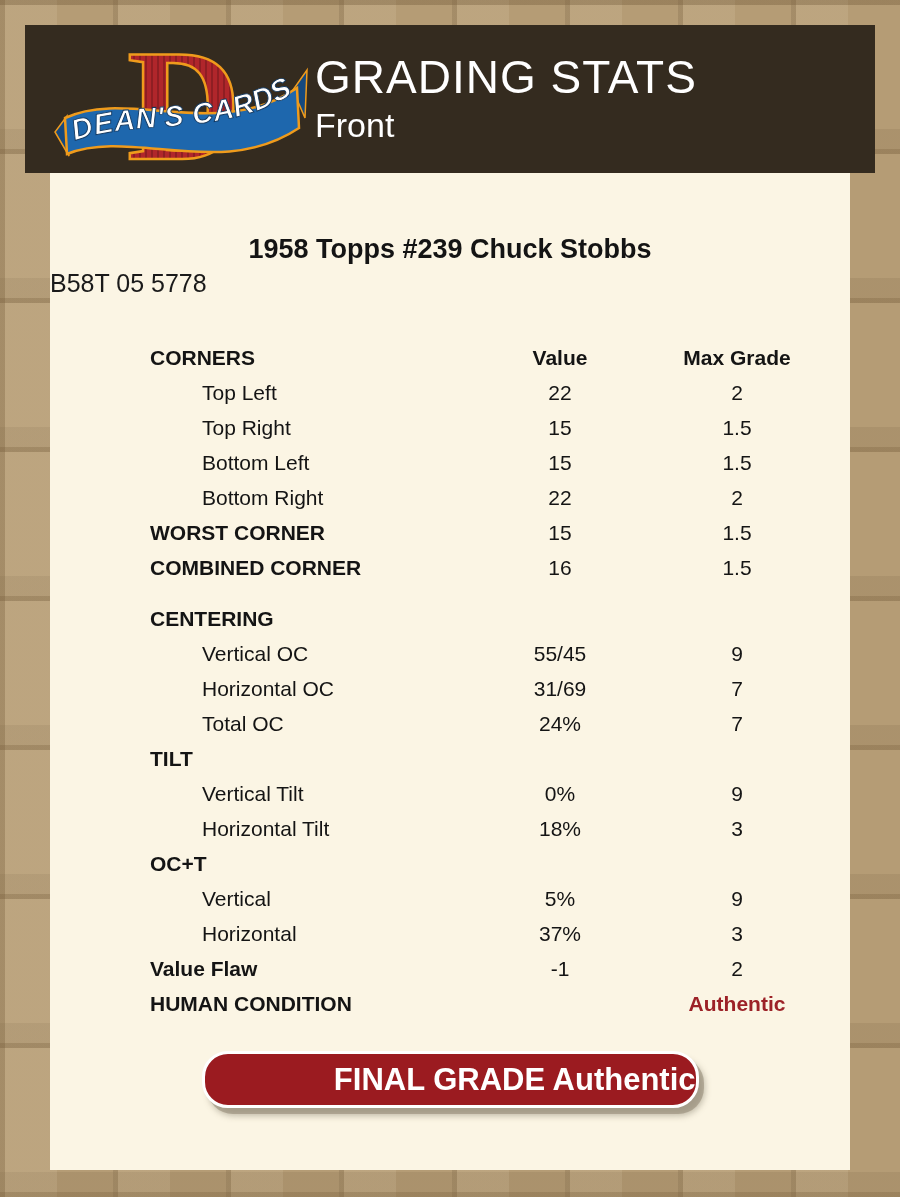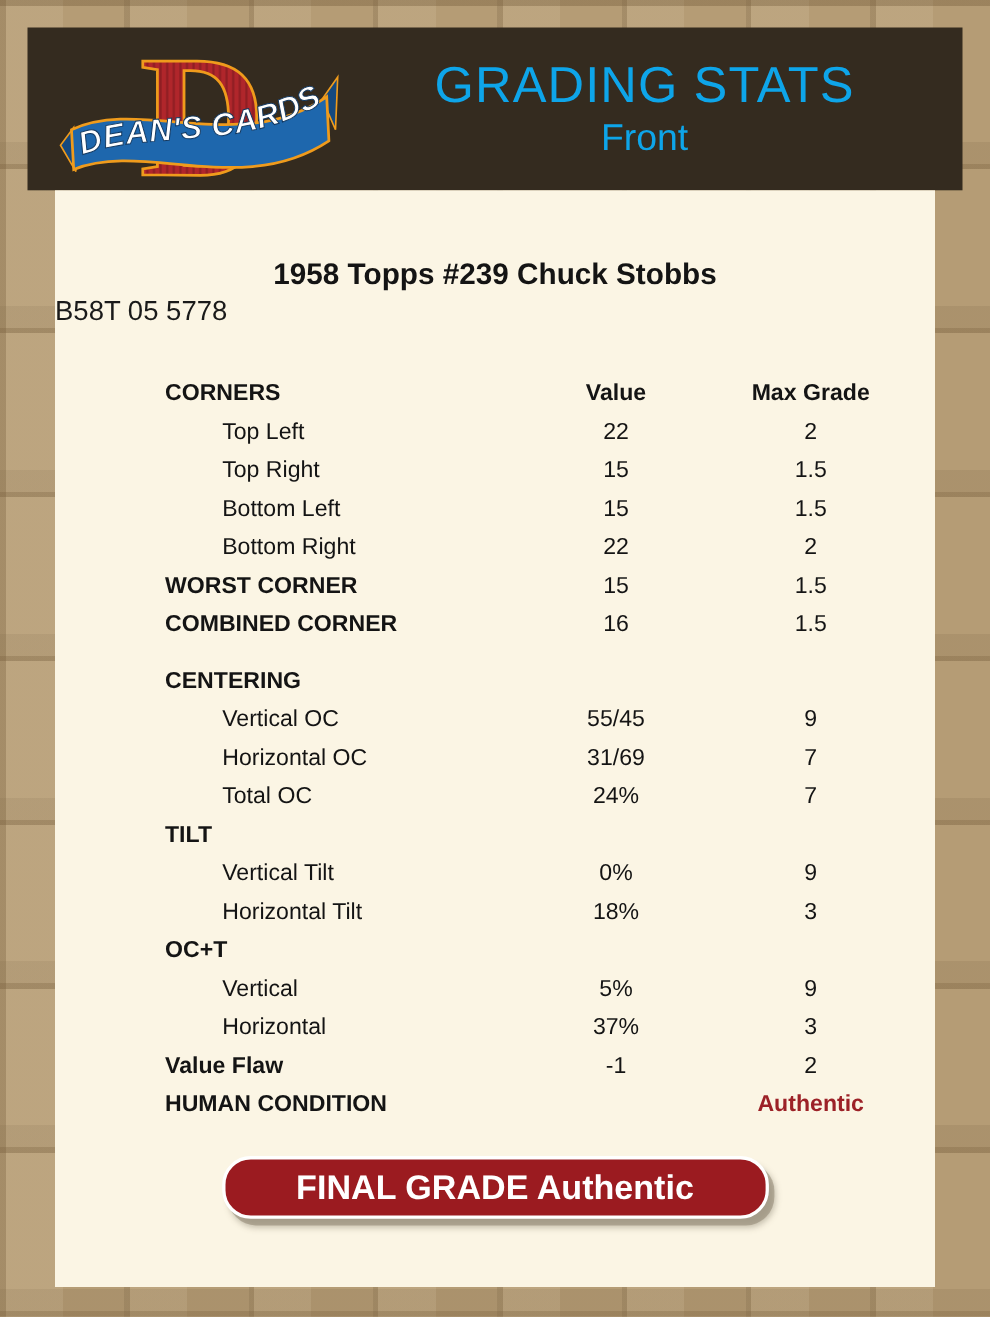--- a/index.html
+++ b/index.html
@@ -36,22 +36,22 @@
   }
   .logo-wrap {
     flex: 0 0 auto;
     width: 262px; height: 142px;
     margin-left: 28px;
     position: relative;
     top: 2px;
   }
   .header-titles {
     flex: 1 1 auto;
-    text-align: center;
-    color: #0ea5e9;
+    text-align: left;
+    color: #ffffff;
     padding-right: 18px;
   }
   .header-title {
     font-size: 46px;
     line-height: 52px;
     letter-spacing: 1px;
     font-weight: 400;
   }
   .header-subtitle {
     font-size: 34px;
@@ -105,21 +105,21 @@
     width: 497px; height: 57px;
     margin: 30px auto 0;
     background: #9b1b20;
     border: 3px solid #ffffff;
     border-radius: 26px;
     box-shadow: 5px 6px 0 rgba(130,120,100,0.45), 6px 8px 6px rgba(90,80,60,0.35);
     color: #ffffff;
     font-family: "Liberation Sans", sans-serif;
     font-size: 31px;
     font-weight: bold;
-    text-align: center;
+    text-align: right;
     line-height: 51px;
     cursor: pointer;
   }
 </style>
 </head>
 <body>
 
 <div class="page">
   <div class="collage-bg"></div>
 

